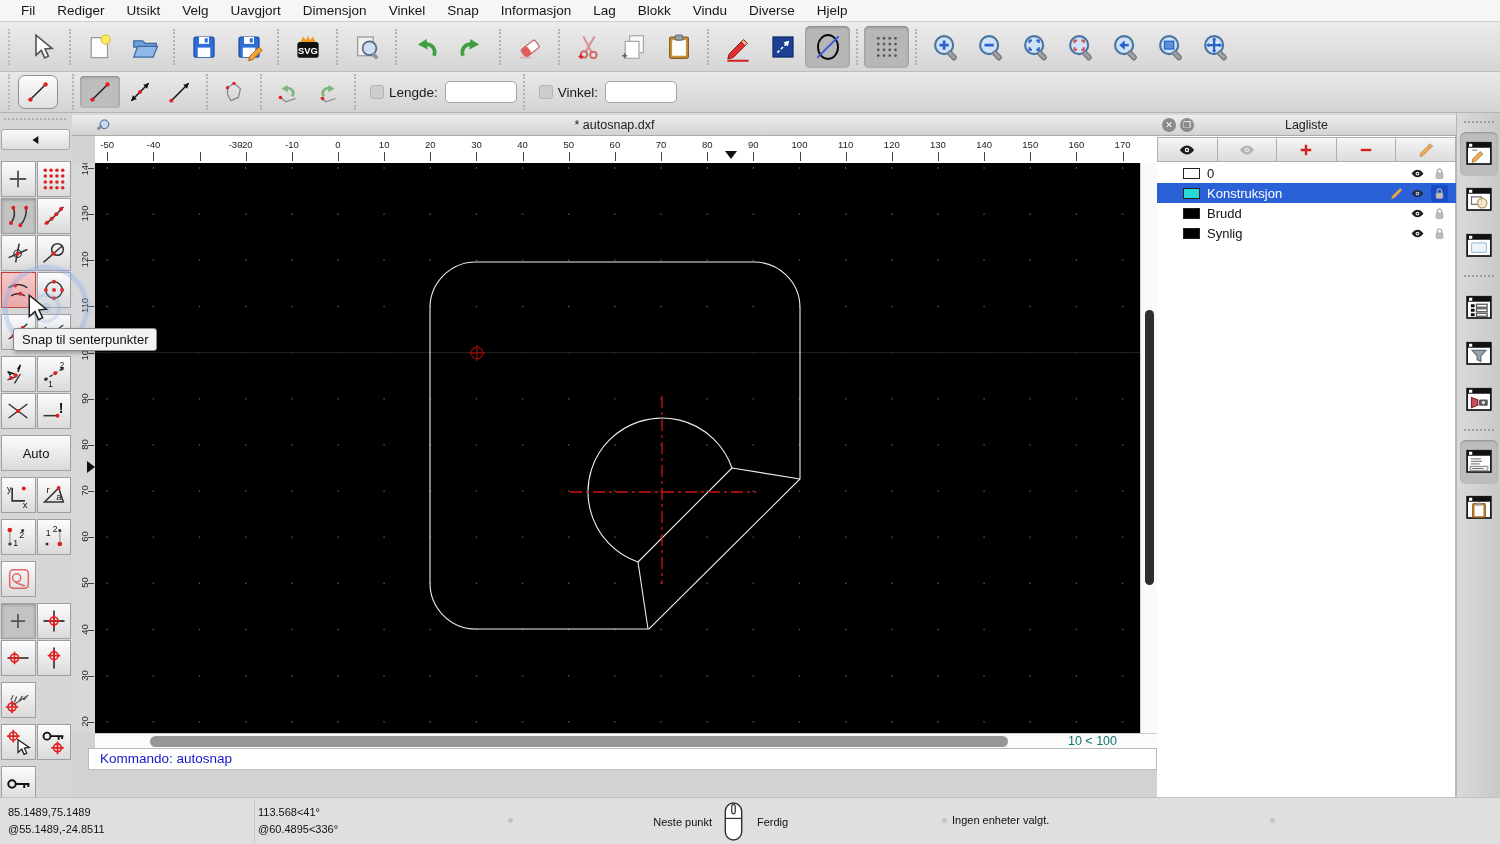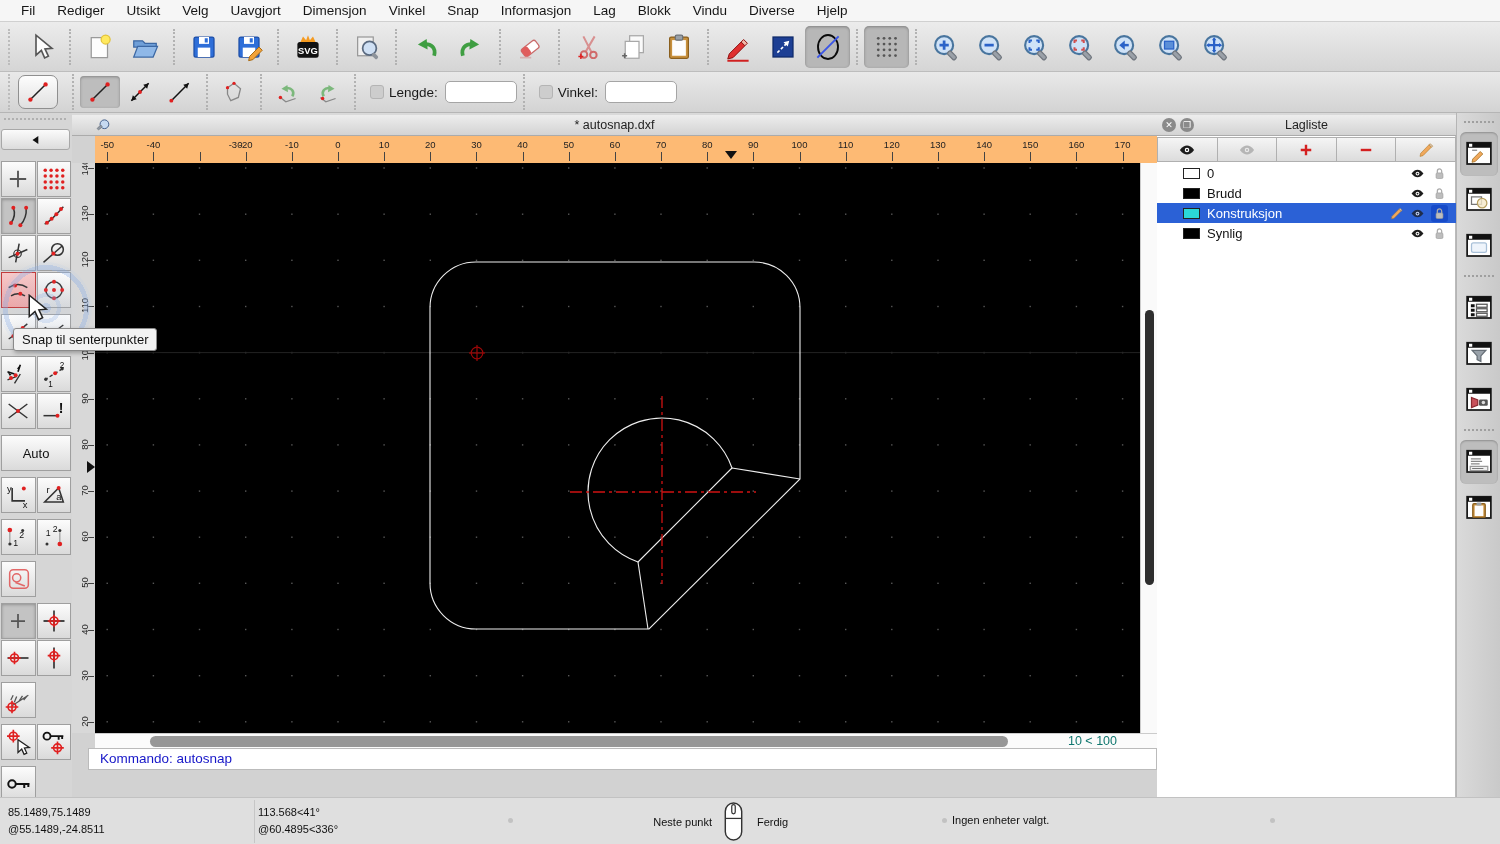--- a/index.html
+++ b/index.html
@@ -35,21 +35,21 @@
 .sbtn svg{width:28px;height:28px}
 .sbtn.wide{width:71px}
 .sbtn.pressed{background:#c3c3c3;box-shadow:inset 0 1px 3px rgba(0,0,0,.25)}
 .sbtn.hover{background:linear-gradient(#f6c9c9,#eda7a7);border:1px solid #c23b3b}
 .sbtn.autol{font-size:13px;color:#111}
 .scell-empty{width:35px;height:36px}
 
 #dwin{position:absolute;left:72px;top:115px;width:1085px;height:682px;background:#d2d2d2}
 #dtitle{position:absolute;left:0;top:0;width:1085px;height:21px;background:linear-gradient(#ededed,#d3d3d3);border-bottom:1px solid #ababab;font-size:12.5px;color:#222;text-align:center;line-height:21px}
 #dtitle svg{position:absolute;left:24px;top:3px;width:15px;height:15px}
-#hruler{position:absolute;left:23px;top:21px;width:1062px;height:27px;background:#fdba74;overflow:hidden}
+#hruler{position:absolute;left:23px;top:21px;width:1062px;height:27px;background:#ffffff;overflow:hidden}
 .htick{position:absolute;top:3px;font-size:9.5px;color:#222;transform:translateX(-50%)}
 .hline{position:absolute;top:16px;width:1px;height:9px;background:#444}
 #hmarker{position:absolute;width:0;height:0;border-left:6px solid transparent;border-right:6px solid transparent;border-top:8px solid #111;top:15px}
 #vruler{position:absolute;left:0;top:48px;width:23px;height:570px;background:#d8d8d8;overflow:hidden}
 .vtick{position:absolute;left:1px;font-size:9.5px;color:#222;transform:rotate(-90deg);transform-origin:center;width:22px;text-align:center}
 .vline{position:absolute;left:16px;width:6px;height:1px;background:#444}
 #vmarker{position:absolute;width:0;height:0;border-top:6px solid transparent;border-bottom:6px solid transparent;border-left:8px solid #111;left:15px}
 #canvas{position:absolute;left:23px;top:48px;width:1045px;height:570px;background:#000}
 #vscroll{position:absolute;left:1068px;top:48px;width:17px;height:570px;background:#fafafa;border-left:1px solid #ccc}
 #vthumb{position:absolute;left:4px;width:9px;border-radius:5px;background:#2e2e2e}
@@ -1127,50 +1127,50 @@
             </svg>
           </span>
           <span class="lockbox">
             <svg class="ic" viewBox="0 0 24 24" style="width:15px;height:15px">
               <rect x="6.5" y="11" width="11" height="9" rx="2" fill="#bdbdbd" stroke="#9a9a9a"></rect>
               <path d="M8.5 11V8.2a3.5 3.5 0 017 0V11" fill="none" stroke="#ababab" stroke-width="2"></path>
             </svg>
           </span>
         </div>
       </div>
-      <div class="lrow">
-        <div class="lsw" style="background: rgb(0, 0, 0);"></div>
-        <span>Brudd</span>
+      <div class="lrow sel">
+        <div class="lsw" style="background: rgb(43, 216, 216);"></div>
+        <span>Konstruksjon</span>
         <div class="tail">
-          <span style="opacity: 1;">
+          <span>
+            <svg class="ic" viewBox="0 0 24 24" style="width:15px;height:15px">
+              <path d="M4 20.5l1-4.2L16 5l3.2 3.2L8 19.5z" fill="#f0a85c" stroke="#b07a2a" stroke-width=".8"></path>
+              <path d="M16 5l1.8-1.3L21 6.9 19.2 8.2z" fill="#d8c8b8" stroke="#b07a2a" stroke-width=".8"></path>
+            </svg>
+          </span>
+          <span style="opacity: 0.75;">
             <svg class="ic" viewBox="0 0 24 24" style="width:15px;height:15px">
               <path d="M2.5 12C6 7.5 9 6 12 6s6 1.5 9.5 6C18 16.5 15 18 12 18s-6-1.5-9.5-6z" fill="#1c1c1c"></path>
               <circle cx="12" cy="12" r="3" fill="#fff"></circle>
               <circle cx="12" cy="12" r="1.4" fill="#1c1c1c"></circle>
             </svg>
           </span>
           <span class="lockbox">
             <svg class="ic" viewBox="0 0 24 24" style="width:15px;height:15px">
               <rect x="6.5" y="11" width="11" height="9" rx="2" fill="#bdbdbd" stroke="#9a9a9a"></rect>
               <path d="M8.5 11V8.2a3.5 3.5 0 017 0V11" fill="none" stroke="#ababab" stroke-width="2"></path>
             </svg>
           </span>
         </div>
       </div>
-      <div class="lrow sel">
-        <div class="lsw" style="background: rgb(43, 216, 216);"></div>
-        <span>Konstruksjon</span>
+      <div class="lrow">
+        <div class="lsw" style="background: rgb(0, 0, 0);"></div>
+        <span>Brudd</span>
         <div class="tail">
-          <span>
-            <svg class="ic" viewBox="0 0 24 24" style="width:15px;height:15px">
-              <path d="M4 20.5l1-4.2L16 5l3.2 3.2L8 19.5z" fill="#f0a85c" stroke="#b07a2a" stroke-width=".8"></path>
-              <path d="M16 5l1.8-1.3L21 6.9 19.2 8.2z" fill="#d8c8b8" stroke="#b07a2a" stroke-width=".8"></path>
-            </svg>
-          </span>
-          <span style="opacity: 0.75;">
+          <span style="opacity: 1;">
             <svg class="ic" viewBox="0 0 24 24" style="width:15px;height:15px">
               <path d="M2.5 12C6 7.5 9 6 12 6s6 1.5 9.5 6C18 16.5 15 18 12 18s-6-1.5-9.5-6z" fill="#1c1c1c"></path>
               <circle cx="12" cy="12" r="3" fill="#fff"></circle>
               <circle cx="12" cy="12" r="1.4" fill="#1c1c1c"></circle>
             </svg>
           </span>
           <span class="lockbox">
             <svg class="ic" viewBox="0 0 24 24" style="width:15px;height:15px">
               <rect x="6.5" y="11" width="11" height="9" rx="2" fill="#bdbdbd" stroke="#9a9a9a"></rect>
               <path d="M8.5 11V8.2a3.5 3.5 0 017 0V11" fill="none" stroke="#ababab" stroke-width="2"></path>

